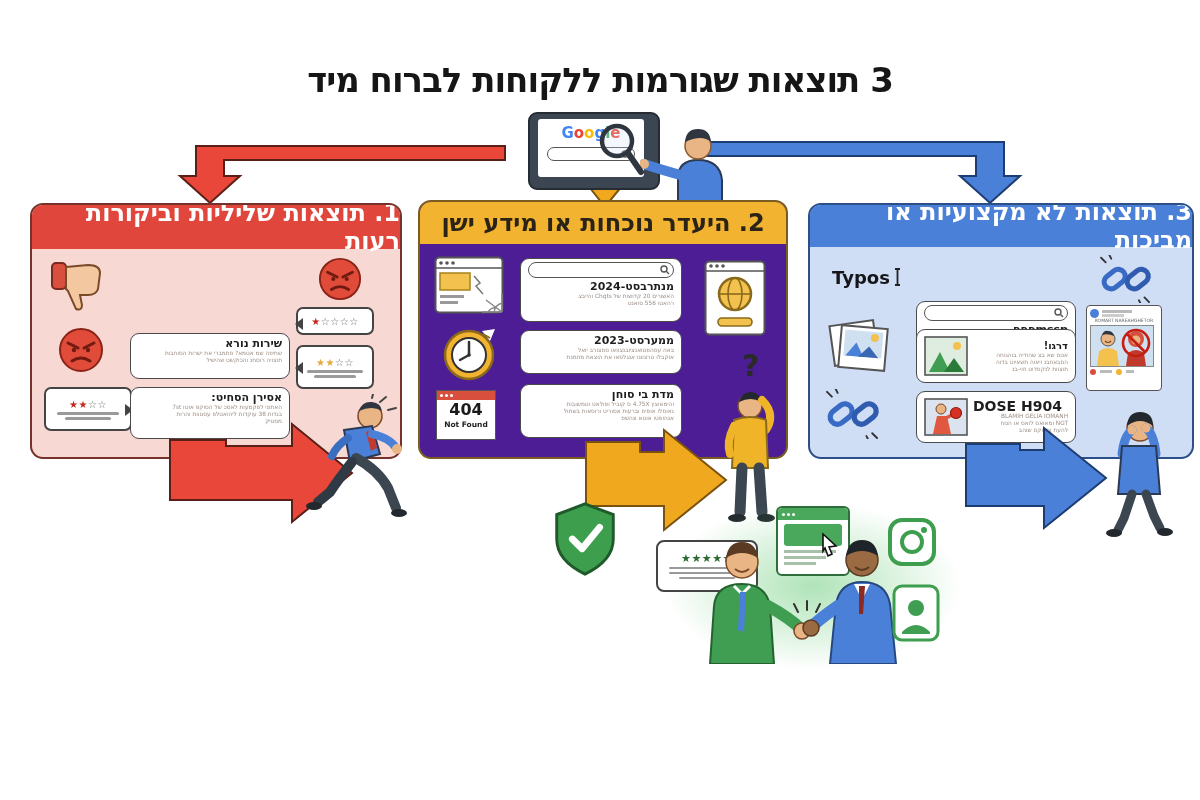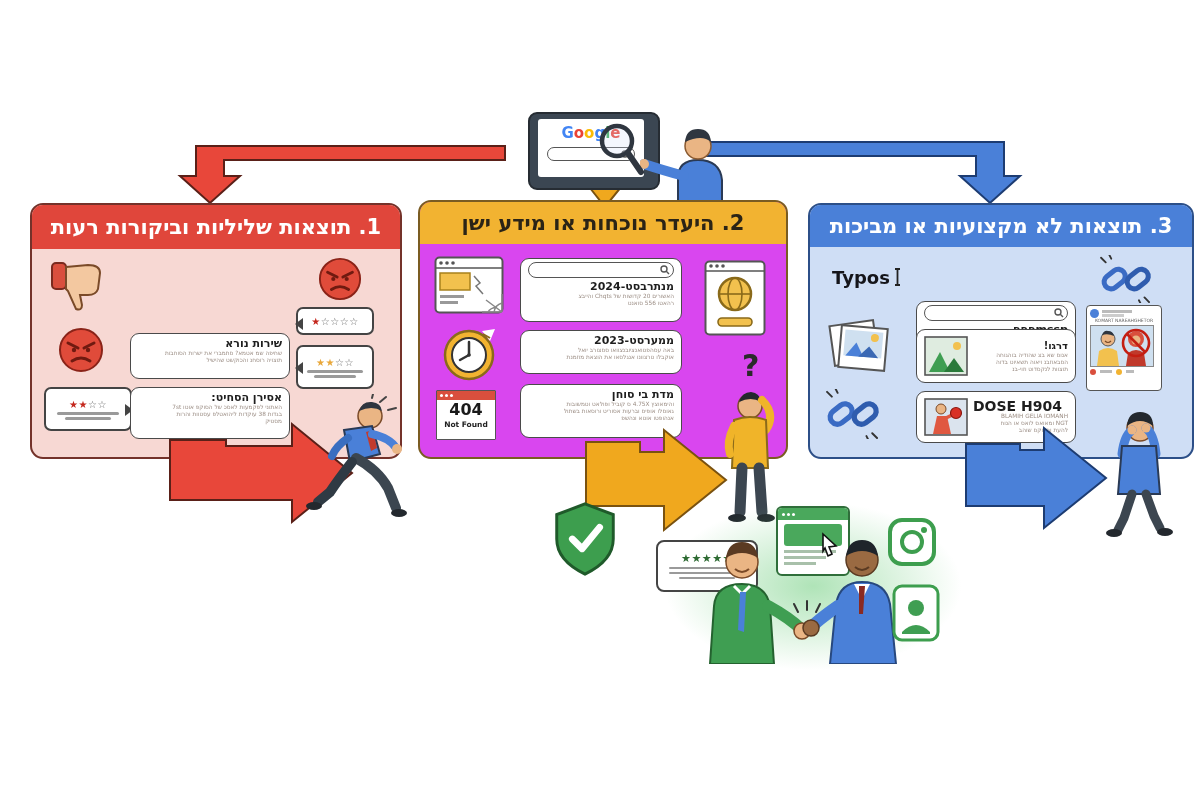--- a/index.html
+++ b/index.html
@@ -7,24 +7,24 @@
   #canvas{position:relative;width:1200px;height:800px;background:#ffffff;overflow:hidden;}
   .abs{position:absolute;}
   svg{display:block;}
   
   .title{position:absolute;left:0;right:0;text-align:center;direction:rtl;font-weight:bold;color:#161616;}
   #title1{top:12px;font-size:38px;letter-spacing:-1px;}
   #title2{top:60px;font-size:34px;letter-spacing:-1px;}
   .accent{color:#d93025;}
   
   .panel{position:absolute;border-radius:13px;overflow:hidden;}
-  .phead{height:44px;display:flex;align-items:center;justify-content:center;font-weight:bold;font-size:21px;direction:rtl;}
+  .phead{height:44px;display:flex;align-items:center;justify-content:center;font-weight:bold;font-size:24px;direction:rtl;}
   #panel1{left:30px;top:203px;width:368px;height:252px;background:#f7d8d3;border:2.5px solid #74322a;}
   #panel1 .phead{background:#e0463b;color:#fff;}
-  #panel2{left:418px;top:200px;width:366px;height:255px;background:#d946ef;border:2.5px solid #7a5c22;}
+  #panel2{left:418px;top:200px;width:366px;height:255px;background:#4c1d95;border:2.5px solid #7a5c22;}
   #panel2 .phead{background:#f2b331;color:#2b2416;height:42px;}
   #panel3{left:808px;top:203px;width:382px;height:252px;background:#cfdef5;border:2.5px solid #2c4f88;}
   #panel3 .phead{background:#4a80d8;color:#fff;height:42px;}
   
   .card{position:absolute;background:#fff;border:1.8px solid #4a4a4a;border-radius:9px;padding:3px 7px;direction:rtl;text-align:right;box-sizing:border-box;}
   .ct{font-weight:bold;font-size:11px;color:#1e1e1e;line-height:13px;}
   .cl{font-size:5.8px;color:#9b8d84;line-height:7.2px;}
   .pill{position:relative;border:1.6px solid #555;border-radius:9px;height:14px;background:#fff;direction:ltr;margin-bottom:2px;}
   .pill svg{position:absolute;right:3px;top:2px;}
   
@@ -46,20 +46,21 @@
   .typos{position:absolute;font-weight:bold;font-size:18px;color:#15151a;direction:ltr;display:flex;align-items:flex-start;gap:3px;}
   .glow{position:absolute;background:radial-gradient(ellipse at center, rgba(110,205,125,0.55), rgba(110,205,125,0) 70%);}
   .caption{font-size:4.5px;color:#666;line-height:5.5px;direction:ltr;text-align:center;white-space:nowrap;overflow:hidden;}
   .g-letter{font-weight:bold;font-size:15px;}
 </style>
 </head>
 <body>
 
 <div id="canvas">
 
+  <div class="title" id="title2">3 תוצאות שגורמות ללקוחות לברוח מיד</div>
 
   <svg class="abs" style="left:0;top:0" width="1200" height="230">
     <polygon points="505,146 196,146 196,176 180,176 210,203 240,176 224,176 224,160 505,160" fill="#e8473a" stroke="#5a2018" stroke-width="2"></polygon>
     <polygon points="700,142 1004,142 1004,176 1020,176 990,203 960,176 976,176 976,156 700,156" fill="#4a80d8" stroke="#1d3c72" stroke-width="2"></polygon>
     <polygon points="597,152 618,152 621,174 634,171 605,207 579,174 594,175" fill="#f0a81e" stroke="#7a5210" stroke-width="2"></polygon>
   </svg>
 
   <div class="abs" style="left:528px;top:112px;width:128px;height:74px;background:#3b4652;border:2px solid #262c33;border-radius:9px;"></div>
   <div class="abs" style="left:538px;top:119px;width:106px;height:58px;background:#fff;border-radius:3px;text-align:center;">
     <div style="margin-top:4px"><span class="g-letter" style="color:#4285F4">G</span><span class="g-letter" style="color:#EA4335">o</span><span class="g-letter" style="color:#FBBC05">o</span><span class="g-letter" style="color:#4285F4">g</span><span class="g-letter" style="color:#34A853">l</span><span class="g-letter" style="color:#EA4335">e</span></div>

